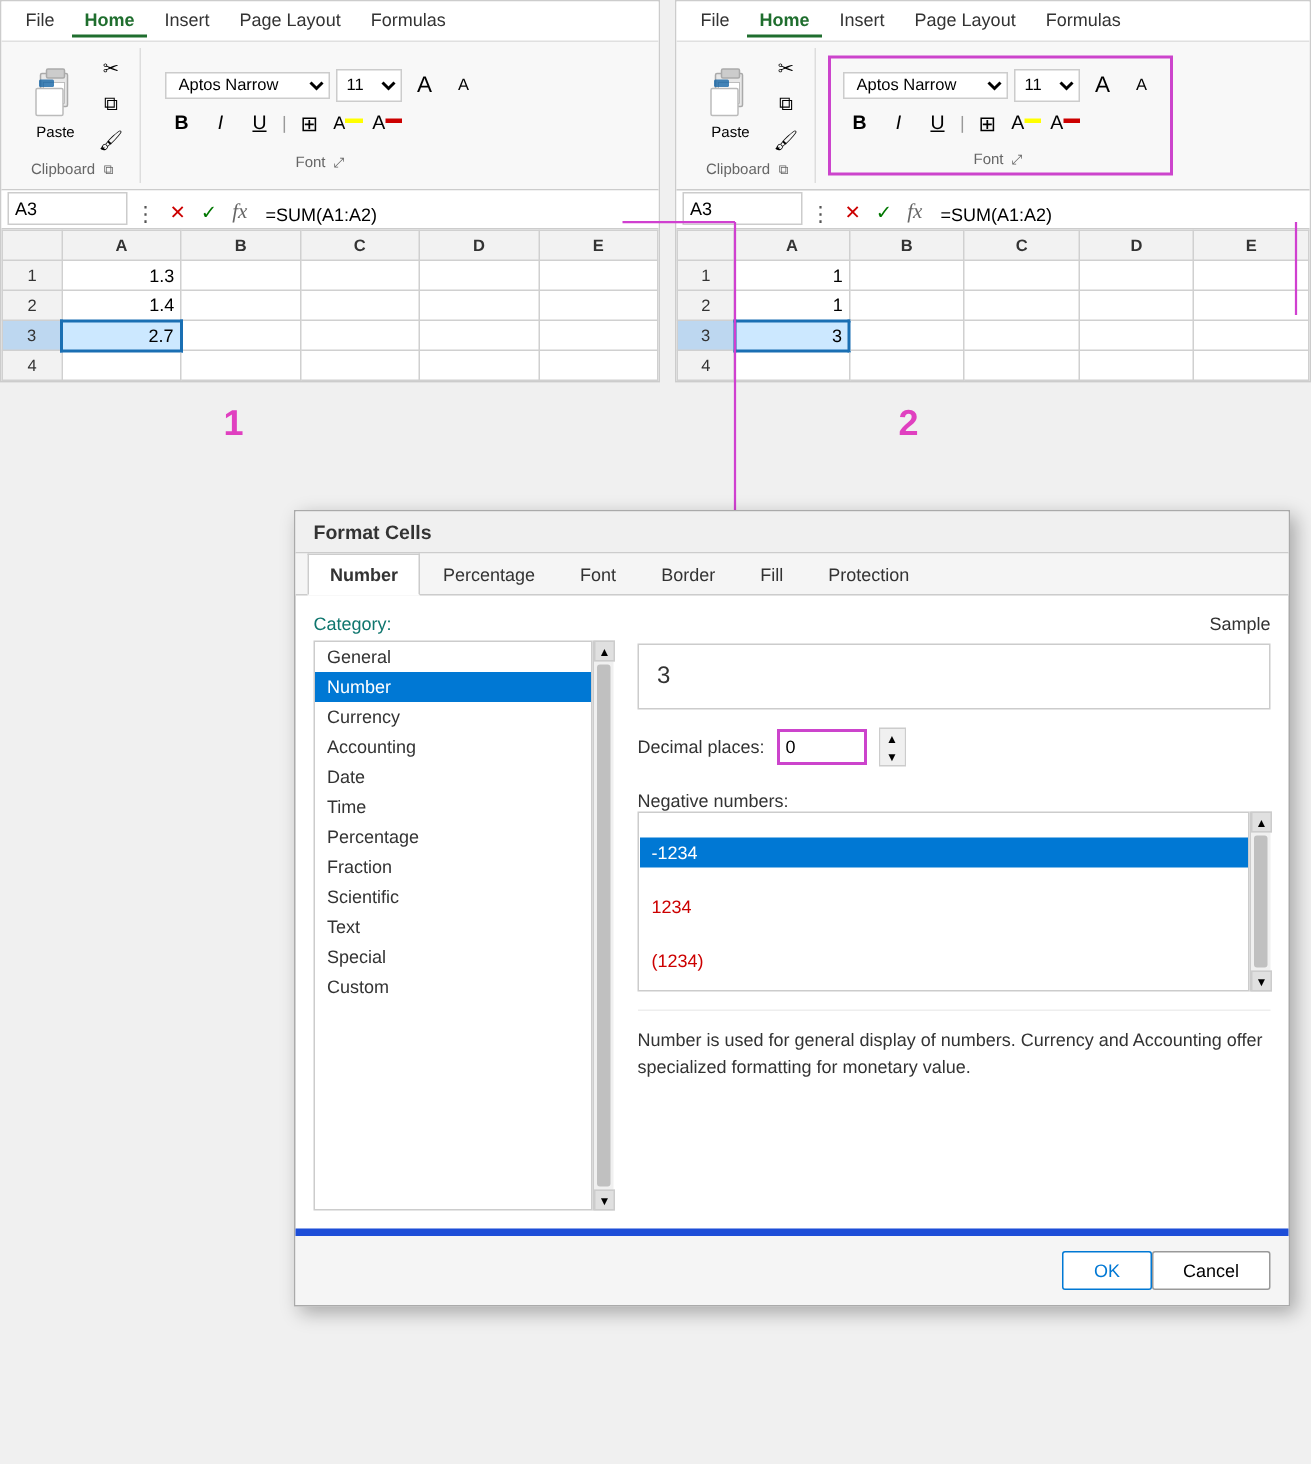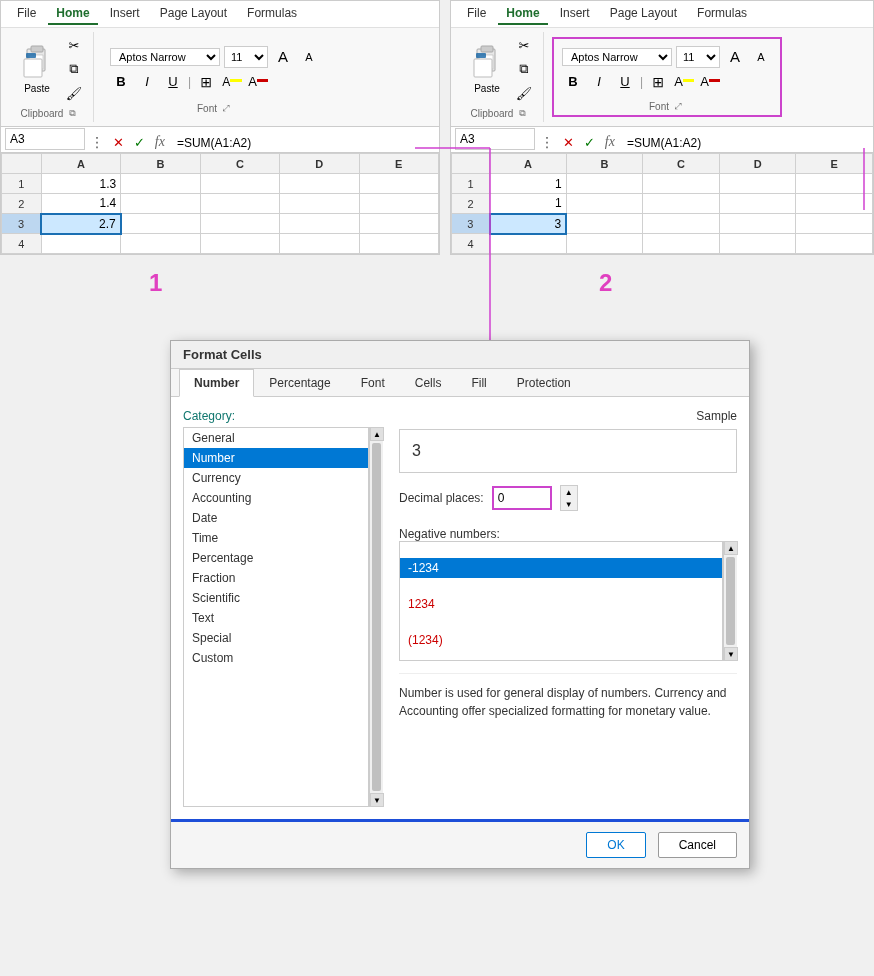--- a/index.html
+++ b/index.html
@@ -208,22 +208,22 @@
       width: 874px;
       height: 976px;
       pointer-events: none;
       z-index: 45;
     }
 
     
     .dialog-overlay {
       position: absolute;
       top: 340px;
-      left: 170px;
-      width: 580px;
+      left: 196px;
+      width: 664px;
       background: white;
       border: 1px solid #aaa;
       box-shadow: 4px 4px 12px rgba(0,0,0,0.3);
       z-index: 100;
     }
     .dialog-title-bar {
       background: #f0f0f0;
       border-bottom: 1px solid #ccc;
       padding: 6px 12px;
       font-size: 13px;
@@ -358,23 +358,23 @@
       border-top: 1px solid #eee;
       padding-top: 10px;
       font-size: 12px;
       color: #333;
       line-height: 1.5;
     }
 
     .dialog-footer {
       display: flex;
       justify-content: flex-end;
-      gap: 12px;
+      gap: 0;
       padding: 10px 12px;
-      border-top: 3px solid #1d4ed8;
+      border-top: 5px solid #1d4ed8;
       background: #f5f5f5;
     }
     .dlg-btn {
       padding: 5px 20px;
       font-size: 12px;
       cursor: pointer;
       border: 1px solid #999;
       background: white;
       border-radius: 2px;
     }
@@ -734,21 +734,21 @@
   <div class="annotation-1" style="top: 268px; left: 148px; color: #e040c0;">2</div>
 </div>
 
 <div class="dialog-overlay">
   <div class="dialog-title-bar">Format Cells</div>
 
   <div class="dialog-tabs">
     <div class="dialog-tab active">Number</div>
     <div class="dialog-tab">Percentage</div>
     <div class="dialog-tab">Font</div>
-    <div class="dialog-tab">Cells</div>
+    <div class="dialog-tab">Border</div>
     <div class="dialog-tab">Fill</div>
     <div class="dialog-tab">Protection</div>
   </div>
 
   <div class="dialog-body">
 
     <div class="category-section">
       <div class="category-label">Category:</div>
       <div style="display:flex; height:380px;">
         <div class="category-list" style="flex:1;">

